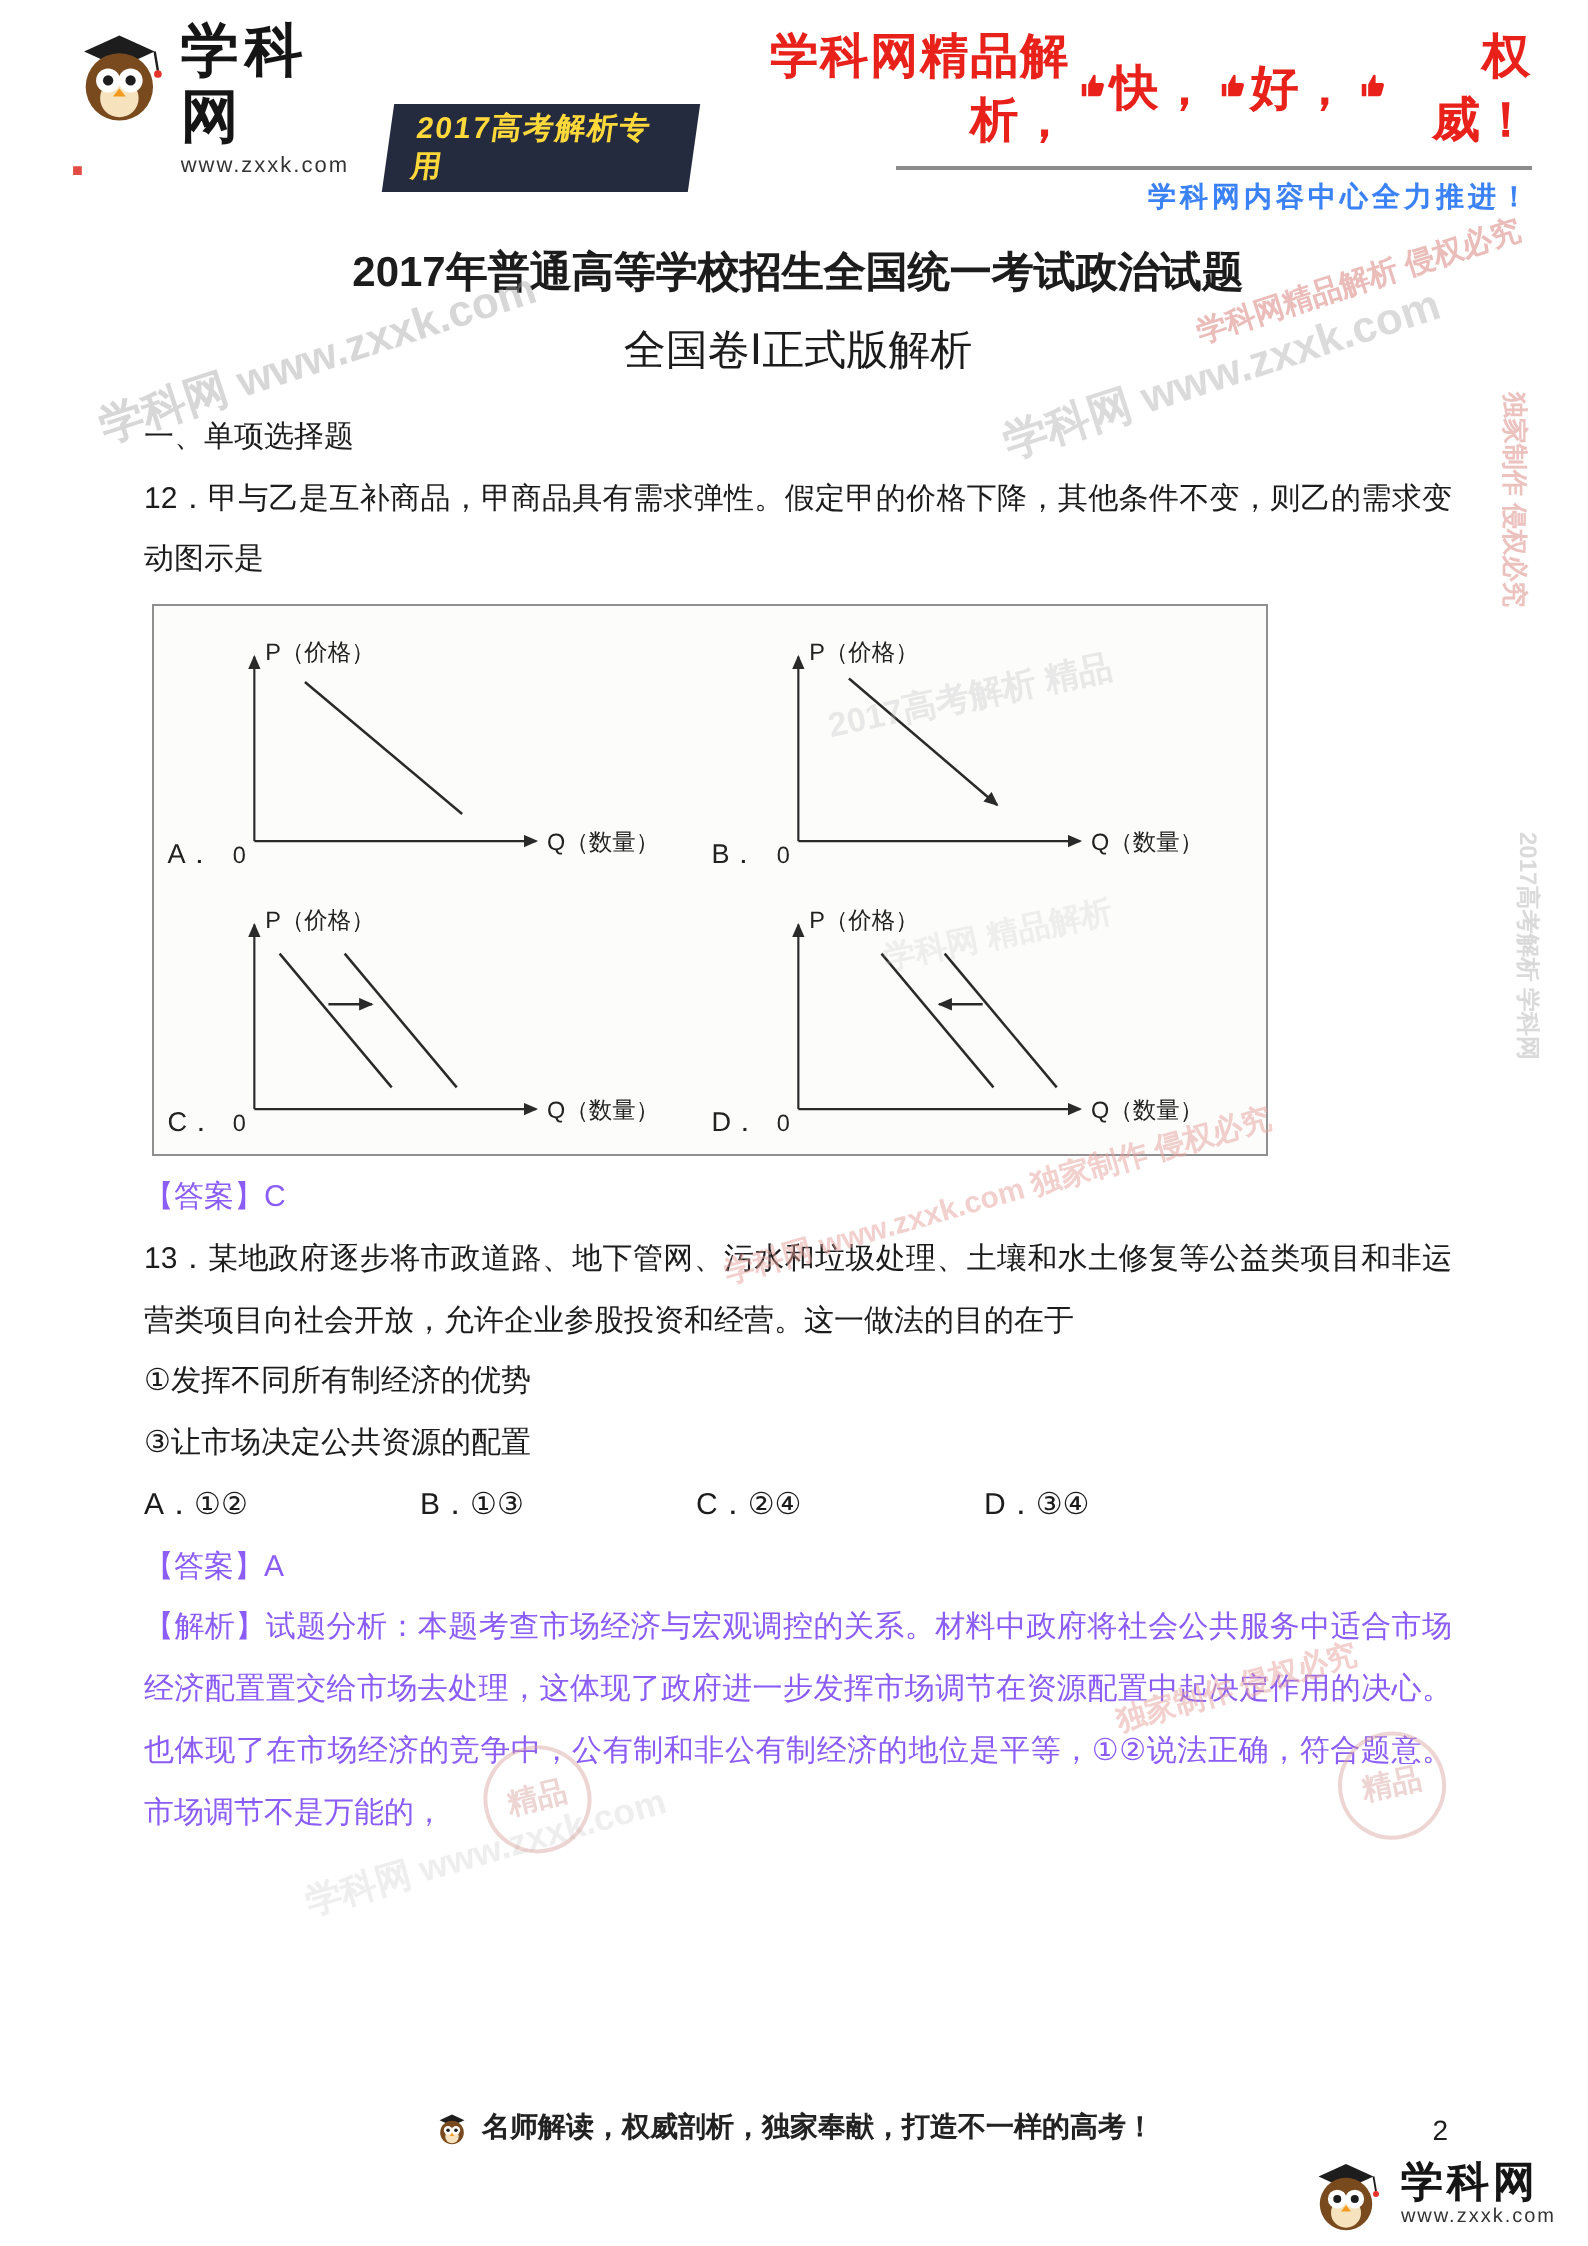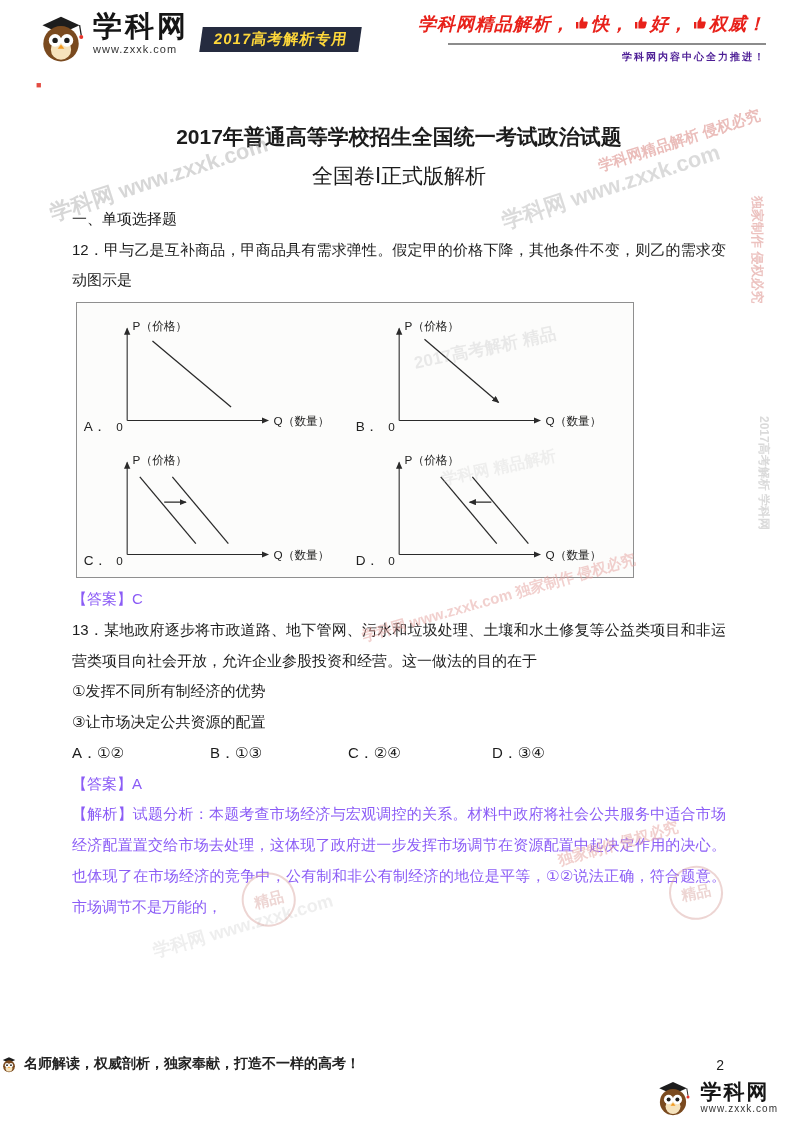--- a/index.html
+++ b/index.html
@@ -11,44 +11,44 @@
            display:flex;align-items:center;justify-content:center;white-space:normal;text-align:center;line-height:1.2;}
   .header{position:absolute;top:10px;left:34px;right:28px;display:flex;justify-content:space-between;z-index:2;}
   .logo-group{display:flex;align-items:flex-start;}
   .brand-col{margin-left:5px;}
   .brand{font-size:29px;font-weight:bold;letter-spacing:3px;line-height:1.15;color:#151515;}
   .brand-url{font-size:11px;color:#333;letter-spacing:1px;}
   .banner{align-self:flex-end;margin:0 0 12px 12px;background:#252b3f;color:#ffd83a;
           font-weight:bold;font-size:15px;padding:3px 13px;transform:skewX(-8deg);letter-spacing:1px;}
   .header-right{text-align:right;padding-top:2px;}
   .slogan{display:flex;align-items:center;justify-content:flex-end;color:#e8211a;
-          font-weight:bold;font-size:18px;font-style:italic;letter-spacing:1px;}
+          font-weight:bold;font-size:24px;letter-spacing:1px;}
   .thumb{width:16px;height:16px;margin:0 1px 3px 4px;}
   .hr-right{width:318px;margin:7px 0 5px auto;border-bottom:2px solid #8c8c8c;}
-  .subslogan{font-size:10px;font-weight:bold;letter-spacing:2px;color:#4c1d95;}
+  .subslogan{font-size:14px;font-weight:bold;letter-spacing:2px;color:#3b82f6;}
   .main{position:absolute;top:112px;left:72px;right:68px;z-index:2;}
   .title1{text-align:center;font-size:21px;font-weight:bold;margin:10px 0 0;line-height:1.45;}
   .title2{text-align:center;font-size:21px;font-weight:normal;margin:9px 0 12px;line-height:1.45;}
   .para{font-size:15px;line-height:2.05;text-align:justify;margin:0;}
   .red{color:#8b5cf6;}
   .graph-box{width:546px;border:1px solid #8f8f8f;background:#fcfcfb;margin:6px 0 6px 4px;
              display:grid;grid-template-columns:262px 262px;gap:4px 10px;padding:6px 5px 4px;}
   .gsvg{display:block;}
   .gsvg text{font-size:13px;fill:#222;font-family:inherit;}
   .gsvg .glabel{font-size:15px;}
   .axis,.curve{stroke:#2a2a2a;fill:none;}
   .axis{stroke-width:1.2;}
   .curve{stroke-width:1.4;}
   .opt-row{display:flex;font-size:15px;line-height:2.05;}
   .opt-first{width:211px;display:inline-block;}
   .choices{display:flex;font-size:15px;line-height:2.05;}
   .choices span{display:inline-block;}
   .c1{width:138px;}.c2{width:138px;}.c3{width:144px;}
   .footer{position:absolute;left:0;right:0;bottom:50px;text-align:center;font-size:14px;
-          font-weight:bold;z-index:2;display:flex;align-items:center;justify-content:flex-start;gap:6px;color:#222;}
+          font-weight:bold;z-index:2;display:flex;align-items:center;justify-content:center;gap:6px;color:#222;}
   .page-num{position:absolute;right:70px;bottom:50px;font-size:14px;z-index:2;}
   .corner{position:absolute;right:16px;bottom:6px;display:flex;align-items:center;gap:7px;z-index:2;}
   .corner-col .brand{font-size:21px;letter-spacing:2px;line-height:1.1;}
   .corner-col .brand-url{font-size:10px;}
 </style>
 </head>
 <body>
 
 <svg width="0" height="0" style="position:absolute">
   <defs>

